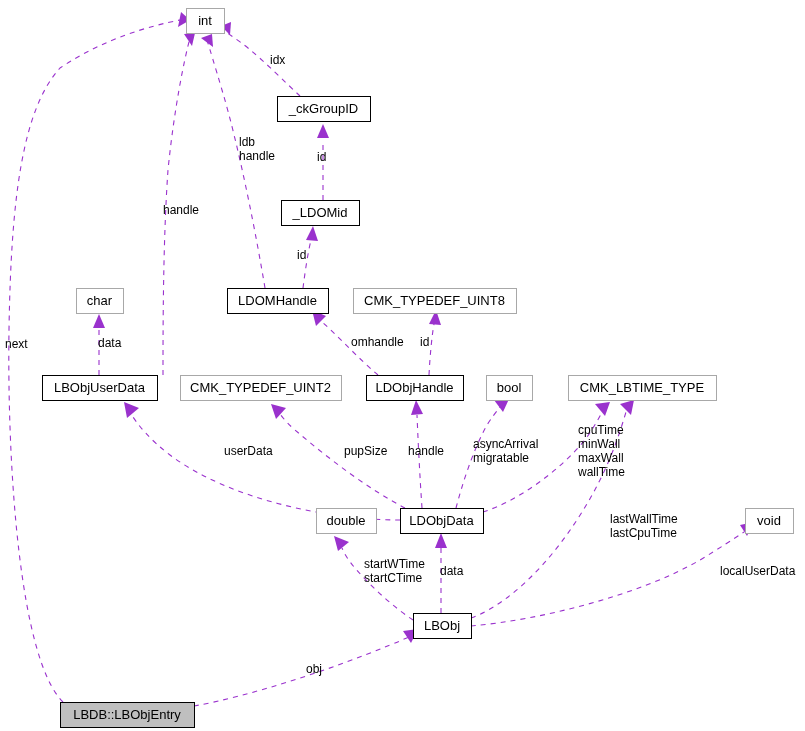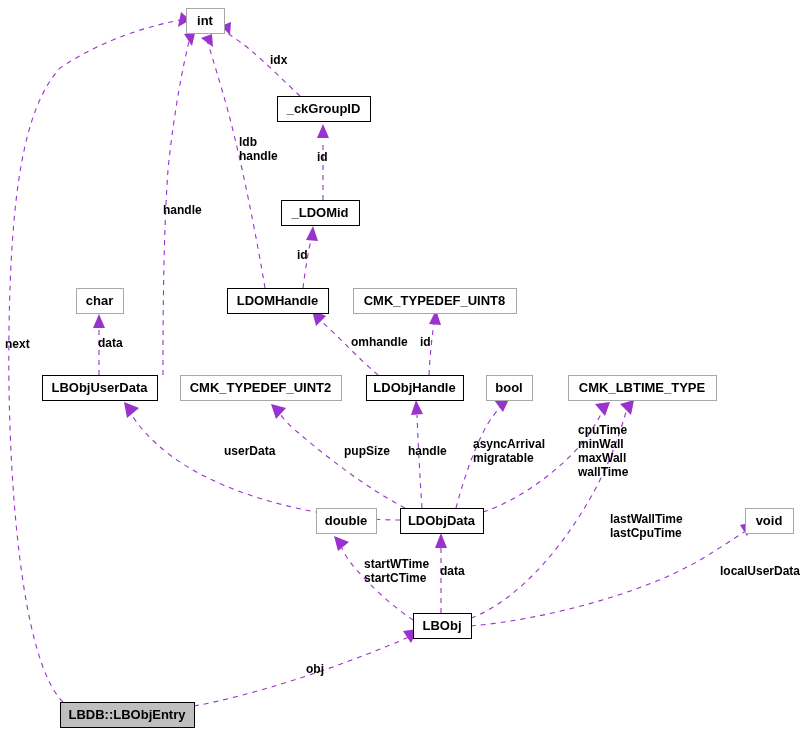--- a/index.html
+++ b/index.html
@@ -9,21 +9,20 @@
   }
   body {
     font-family: "Liberation Sans", sans-serif;
   }
   #diagram-root {
     position: relative;
     width: 805px;
     height: 731px;
     background: #ffffff;
     overflow: hidden;
-    font-weight: bold;
   }
   svg#graph {
     position: absolute;
     left: 0;
     top: 0;
     width: 805px;
     height: 731px;
     display: block;
   }
   .node-box {

